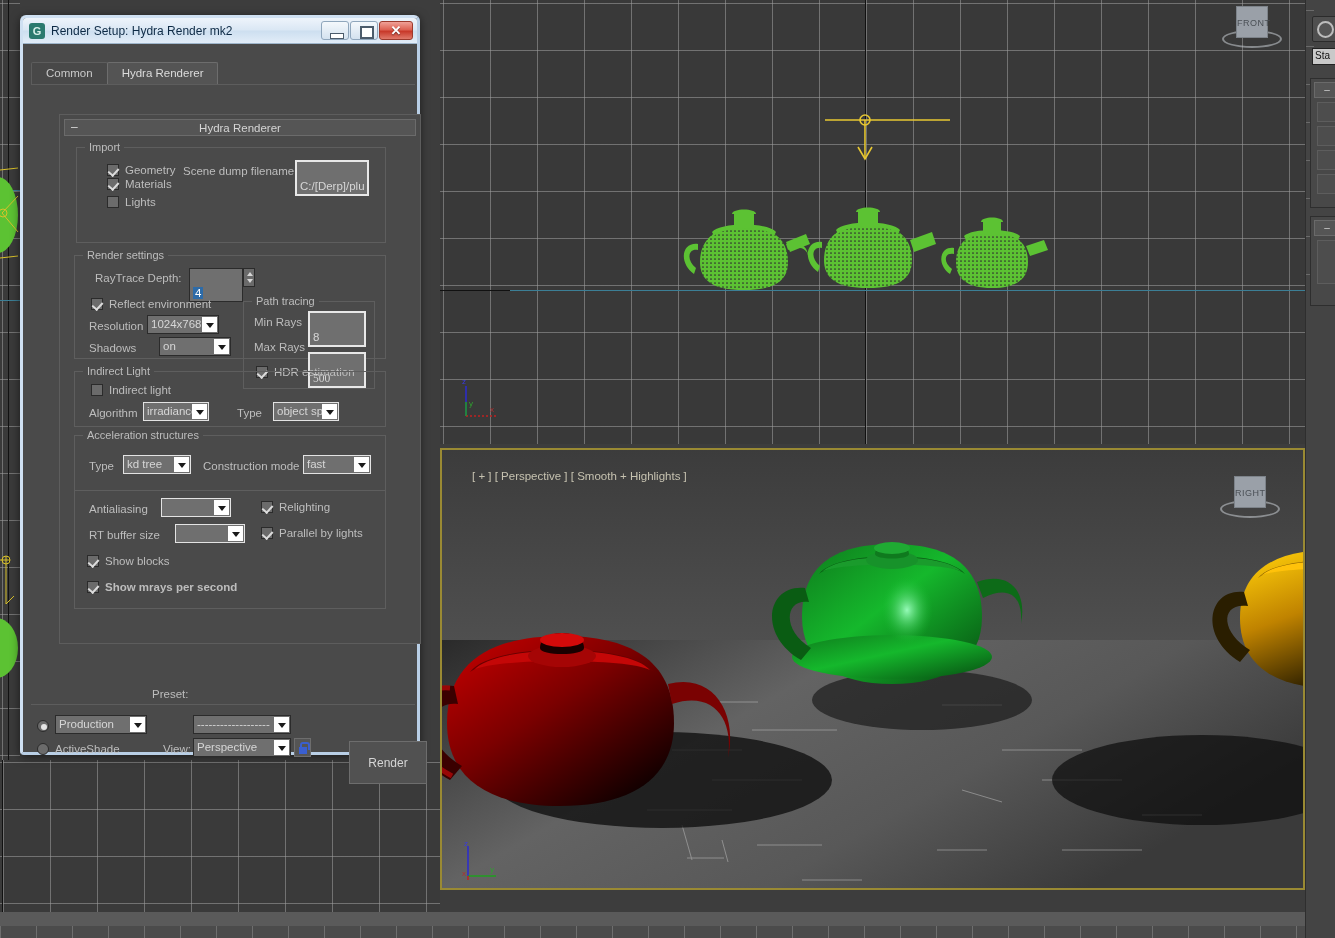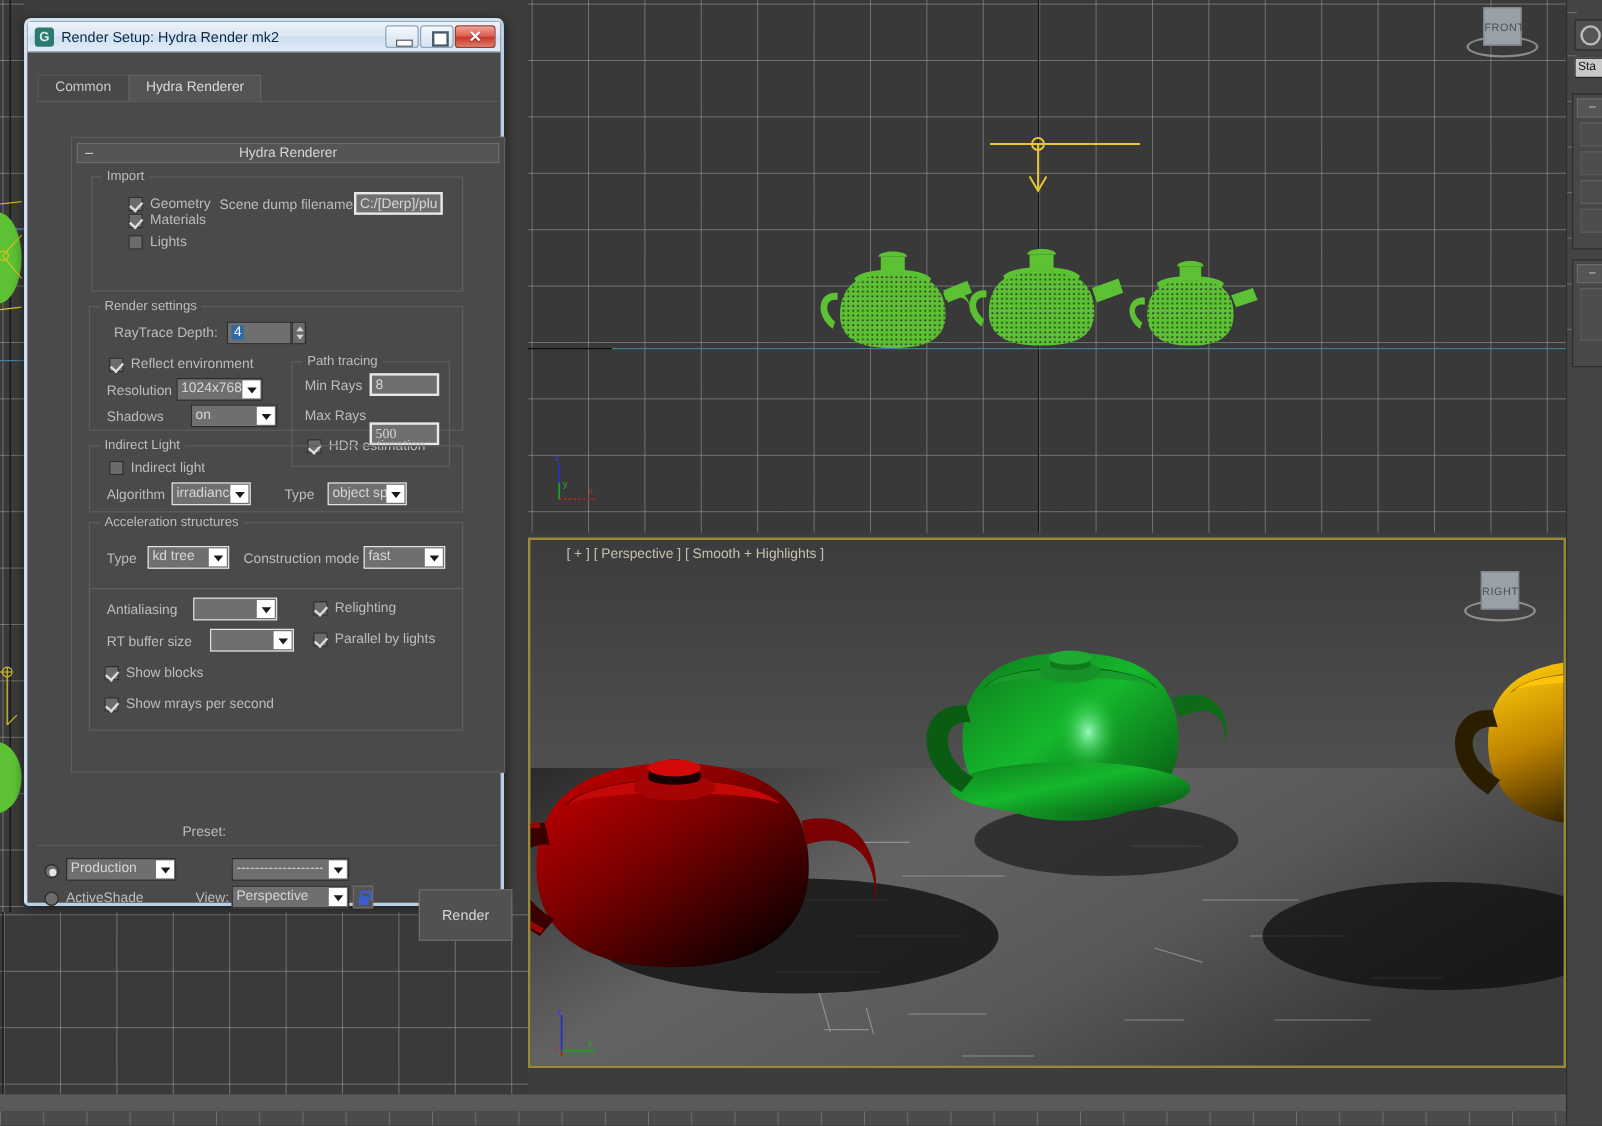--- a/index.html
+++ b/index.html
@@ -157,21 +157,21 @@
   }
 
   
   .rb { position:absolute; width:12px; height:12px; border-radius:50%; border:1px solid #2b2b2b; background:#6b6b6b; }
   .rb.sel:after { content:""; position:absolute; left:3px; top:3px; width:6px; height:6px; border-radius:50%; background:#e4e4e4; }
 
   
   .tf {
     position:absolute; height:19px; background:#6f6f6f;
     border:1px solid #2b2b2b; color:#d6d6d6; font-size:11.5px;
-    line-height:17px; padding:0 3px; overflow:hidden; white-space:nowrap;
+    line-height:17px; padding:16px 3px; overflow:hidden; white-space:nowrap;
   }
   .tf.white { border:2px solid #e8e8e8; }
   .tf.spin { padding-right:14px; }
   .spinner { position:absolute; width:12px; height:19px; border:1px solid #2b2b2b; background:#6a6a6a; }
   .spinner:before, .spinner:after {
     content:""; position:absolute; left:3px; border-left:3px solid transparent; border-right:3px solid transparent;
   }
   .spinner:before { top:3px; border-bottom:4px solid #d6d6d6; }
   .spinner:after { bottom:3px; border-top:4px solid #d6d6d6; }
 
@@ -415,21 +415,21 @@
         <path d="M462 40 C484 12 616 12 638 40 C614 22 486 22 462 40 Z" fill="#6b5e00"></path>
         <path d="M466 38 C488 14 612 14 634 38 C612 26 488 26 466 38 Z" fill="#c7b000"></path>
         <ellipse cx="550" cy="24" rx="33" ry="11" fill="#a79400"></ellipse>
         <path d="M530 16 C530 -2 572 -2 572 16 C572 24 530 24 530 16 Z" fill="#1b1800"></path>
         <ellipse cx="550" cy="8" rx="22" ry="7" fill="#d4bc00"></ellipse>
         <path d="M436 54 C390 48 378 112 436 146 L448 132 C412 110 412 68 442 72 Z" fill="#171400"></path>
         <path d="M434 58 C392 54 382 112 436 142" fill="none" stroke="#b9a300" stroke-width="5" opacity="0.75"></path>
       </g>
     </svg>
 
-    <div class="vp-label" style="left:6px;top:6px;padding-left:24px;">[ + ] [ Perspective ] [ Smooth + Highlights ]</div>
+    <div class="vp-label" style="left:6px;top:20px;padding-left:24px;">[ + ] [ Perspective ] [ Smooth + Highlights ]</div>
 
     <div class="viewcube" style="left:778px;top:22px;">
       <div class="vc-ring"></div>
       <div class="vc-box">RIGHT</div>
     </div>
 
     <svg class="tripod" style="left:18px;top:390px;" width="44" height="44">
       <line x1="8" y1="36" x2="8" y2="6" stroke="#2b2bd0" stroke-width="1.5"></line>
       <line x1="8" y1="36" x2="36" y2="36" stroke="#1f9f1f" stroke-width="1.5"></line>
       <line x1="8" y1="36" x2="8" y2="42" stroke="#c02020" stroke-width="1.5"></line>
@@ -591,21 +591,21 @@
           <div class="cb checked" style="left:186px;top:10px;"></div>
           <span class="lbl" style="left:204px;top:10px;">Relighting</span>
 
           <div class="cb checked" style="left:186px;top:36px;"></div>
           <span class="lbl" style="left:204px;top:36px;">Parallel by lights</span>
 
           <div class="cb checked" style="left:12px;top:64px;"></div>
           <span class="lbl" style="left:30px;top:64px;">Show blocks</span>
 
           <div class="cb checked" style="left:12px;top:90px;"></div>
-          <span class="lbl" style="left:30px;top:90px;">Show mrays per second</span>
+          <span class="lbl" style="left:30px;top:90px;font-weight:bold;">Show mrays per second</span>
         </div>
       </div>
 
       <div class="dlg-foot"></div>
 
       <div class="rb sel" style="left:14px;top:676px;"></div>
       <div class="cbx" style="left:32px;top:671px;width:92px;">
         <span>Production</span>
         <span class="arrow"></span>
       </div>

